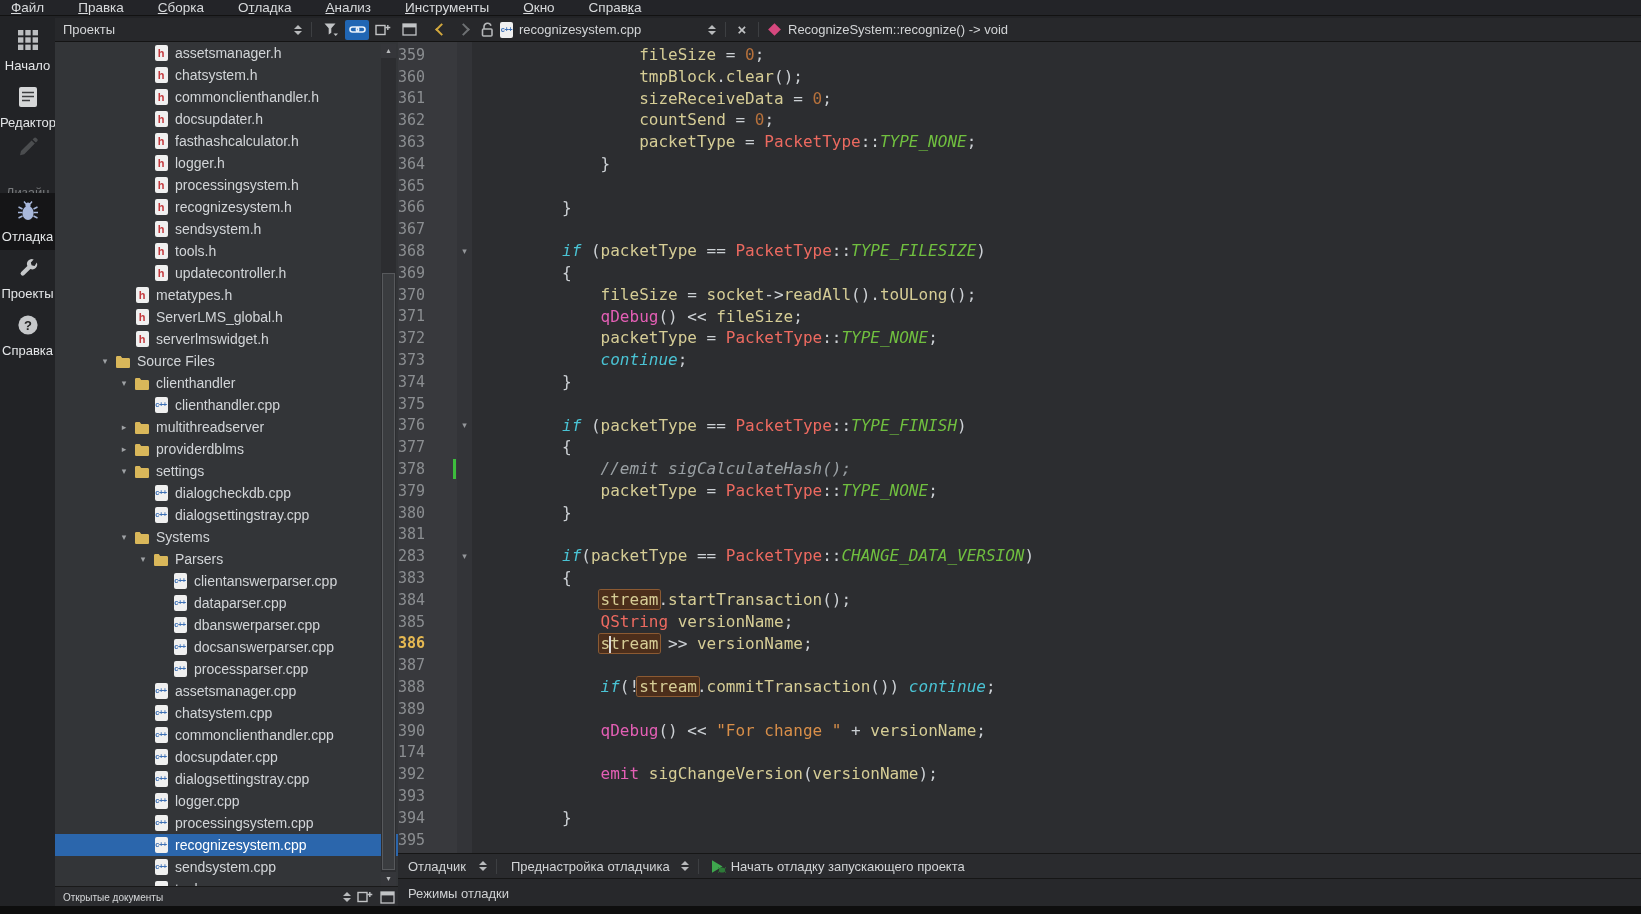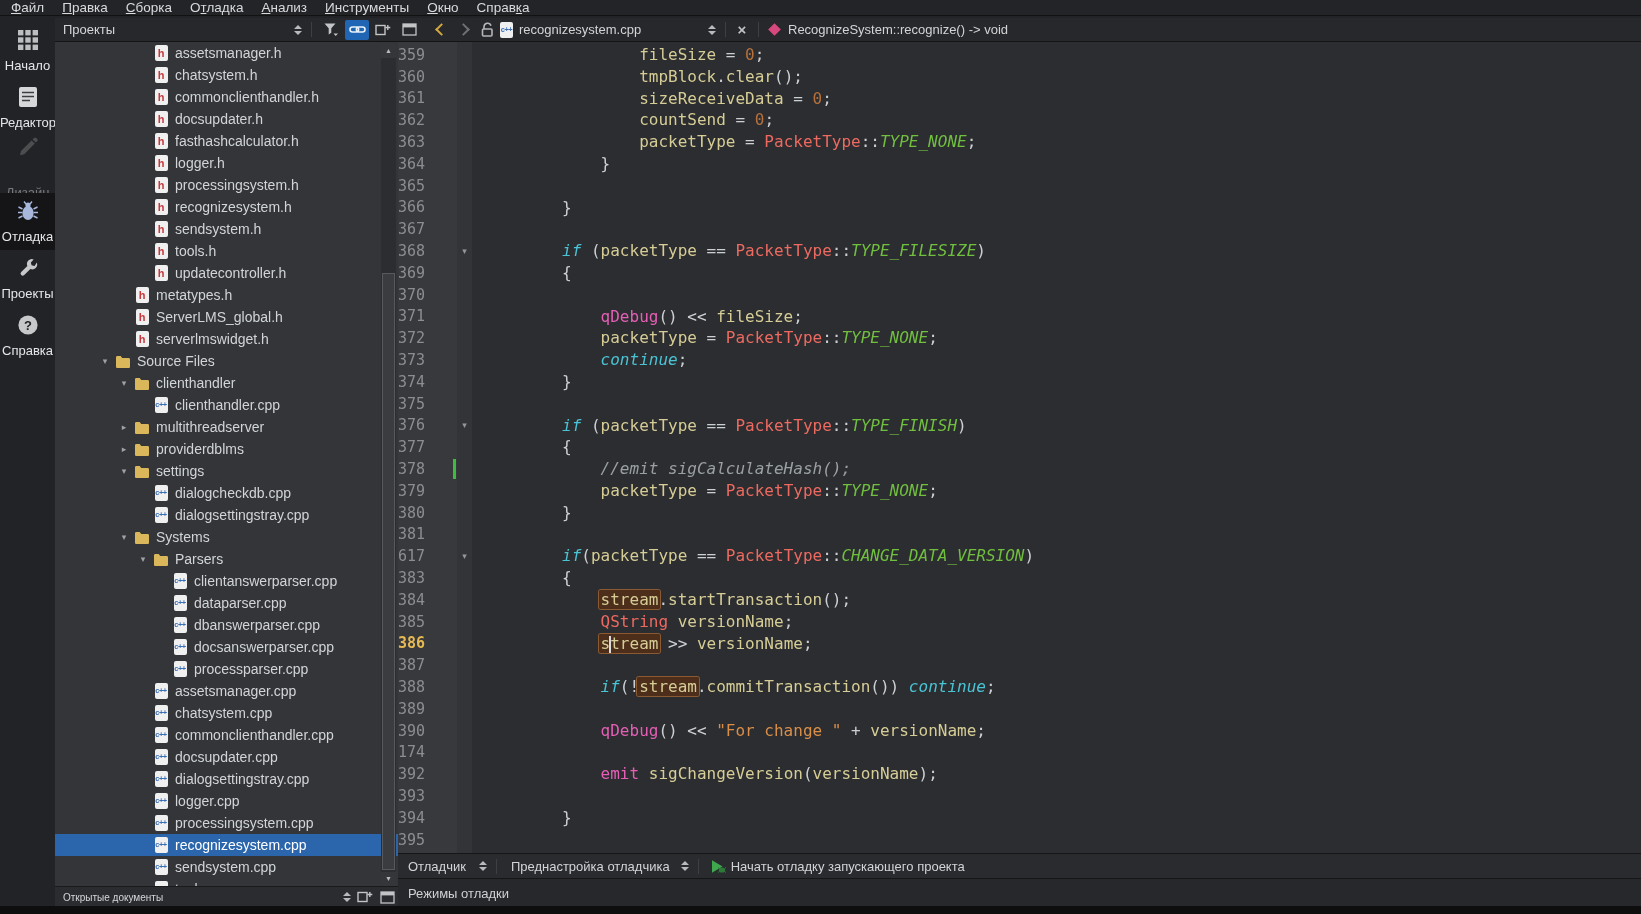--- a/index.html
+++ b/index.html
@@ -1,21 +1,21 @@
 <!DOCTYPE html>
 <html style="--sel-blue: #2b66ac; --link-blue: #2066b4; --mode-active: #151517; --diamond-pink: #d6487e; --h-red: #c43a3e; --cpp-blue: #3b6fb5; --syn-ident: #d6cd96; --syn-type: #ed6a60; --syn-enum: #70bf3f; --syn-kw: #4ac3d4; --syn-macro: #e45fb5; --syn-num: #b6713c; --syn-str: #d98f49; --syn-com: #9aa0a4; --ln-gray: #8b8e91; --ln-cur: #e6b952; --occ-bg: #4c2e1b; --occ-bd: #8c5a32; --vcs-green: #3dbd3d;"><head>
 <meta charset="utf-8">
 <style>
   html,body{margin:0;padding:0;background:#111;}
   #app{position:relative;width:1641px;height:914px;background:#222326;overflow:hidden;
        font-family:"Liberation Sans",sans-serif;-webkit-font-smoothing:antialiased;}
 
   
   .menubar{position:absolute;left:0;top:0;width:1641px;height:16px;background:#232428;
-           border-bottom:1px solid #121212;display:flex;align-items:center;box-sizing:border-box;padding-left:2px;}
+           border-bottom:1px solid #121212;display:flex;align-items:center;box-sizing:border-box;padding-left:2px;gap:16px;}
   .menu-item{padding:0 9px;font-size:13.5px;color:#d8dadc;white-space:nowrap;cursor:default;}
   .menu-item u{text-decoration:underline;}
 
   
   .toprow{position:absolute;left:55px;top:18px;width:1586px;height:24px;background:#27282b;
           border-bottom:1px solid #141414;display:flex;align-items:center;box-sizing:border-box;}
   .ph-title{margin-left:8px;width:228px;font-size:13px;color:#d4d6d8;}
   .updown{display:flex;flex-direction:column;align-items:center;width:14px;flex:none;}
   .updown i{display:block;width:0;height:0;border-left:4px solid transparent;border-right:4px solid transparent;}
   .updown .up{border-bottom:4px solid #b8babc;margin-bottom:2px;}
@@ -633,20 +633,21 @@
           <span class="src"><span class="sp">        </span><span class="sk">if</span><span class="sp"> (</span><span class="si">packetType</span><span class="sp"> == </span><span class="st">PacketType</span><span class="sp">::</span><span class="se">TYPE_FILESIZE</span><span class="sp">)</span></span>
         </div>
         <div class="cl">
           <span class="ln">369</span>
           <span class="fm"></span>
           <span class="src"><span class="sp">        {</span></span>
         </div>
         <div class="cl">
           <span class="ln">370</span>
           <span class="fm"></span>
+          <span class="src"><span class="sp">            </span><span class="si">fileSize</span><span class="sp"> = </span><span class="si">socket</span><span class="sp">-&gt;</span><span class="si">readAll</span><span class="sp">().</span><span class="si">toULong</span><span class="sp">();</span></span>
         </div>
         <div class="cl">
           <span class="ln">371</span>
           <span class="fm"></span>
           <span class="src"><span class="sp">            </span><span class="sm">qDebug</span><span class="sp">() &lt;&lt; </span><span class="si">fileSize</span><span class="sp">;</span></span>
         </div>
         <div class="cl">
           <span class="ln">372</span>
           <span class="fm"></span>
           <span class="src"><span class="sp">            </span><span class="si">packetType</span><span class="sp"> = </span><span class="st">PacketType</span><span class="sp">::</span><span class="se">TYPE_NONE</span><span class="sp">;</span></span>
@@ -691,21 +692,21 @@
           <span class="ln">380</span>
           <span class="fm"></span>
           <span class="src"><span class="sp">        }</span></span>
         </div>
         <div class="cl">
           <span class="ln">381</span>
           <span class="fm"></span>
           <span class="src"></span>
         </div>
         <div class="cl">
-          <span class="ln">617</span>
+          <span class="ln">283</span>
           <span class="fm">▾</span>
           <span class="src"><span class="sp">        </span><span class="sk">if</span><span class="sp">(</span><span class="si">packetType</span><span class="sp"> == </span><span class="st">PacketType</span><span class="sp">::</span><span class="se">CHANGE_DATA_VERSION</span><span class="sp">)</span></span>
         </div>
         <div class="cl">
           <span class="ln">383</span>
           <span class="fm"></span>
           <span class="src"><span class="sp">        {</span></span>
         </div>
         <div class="cl">
           <span class="ln">384</span>

